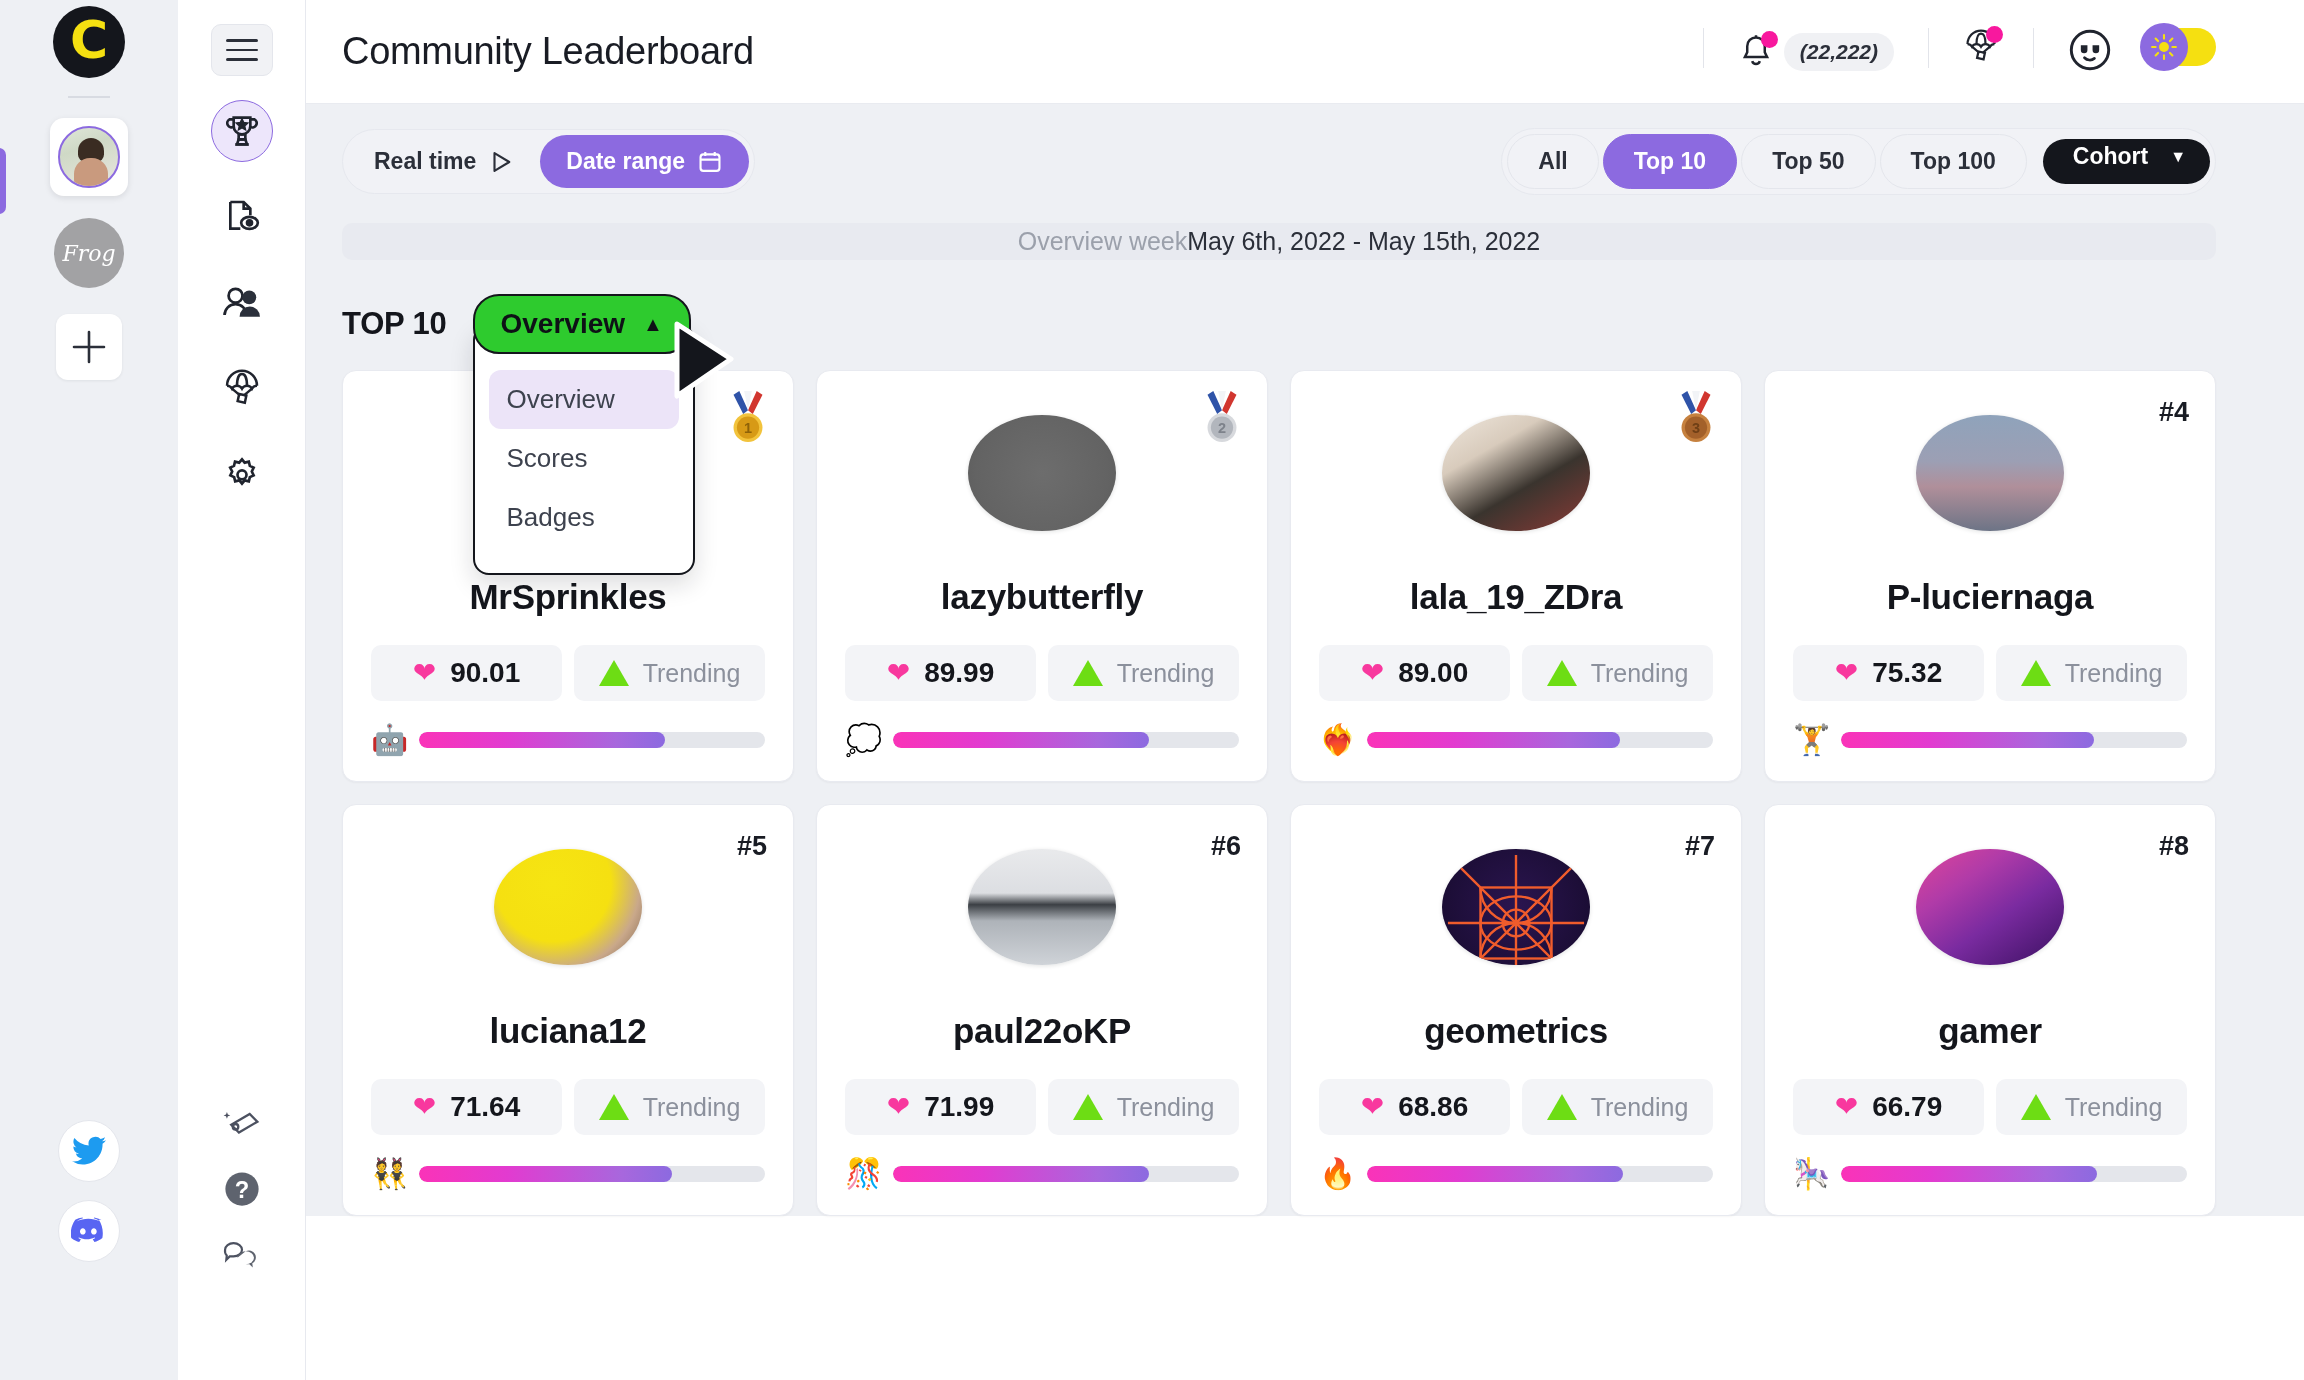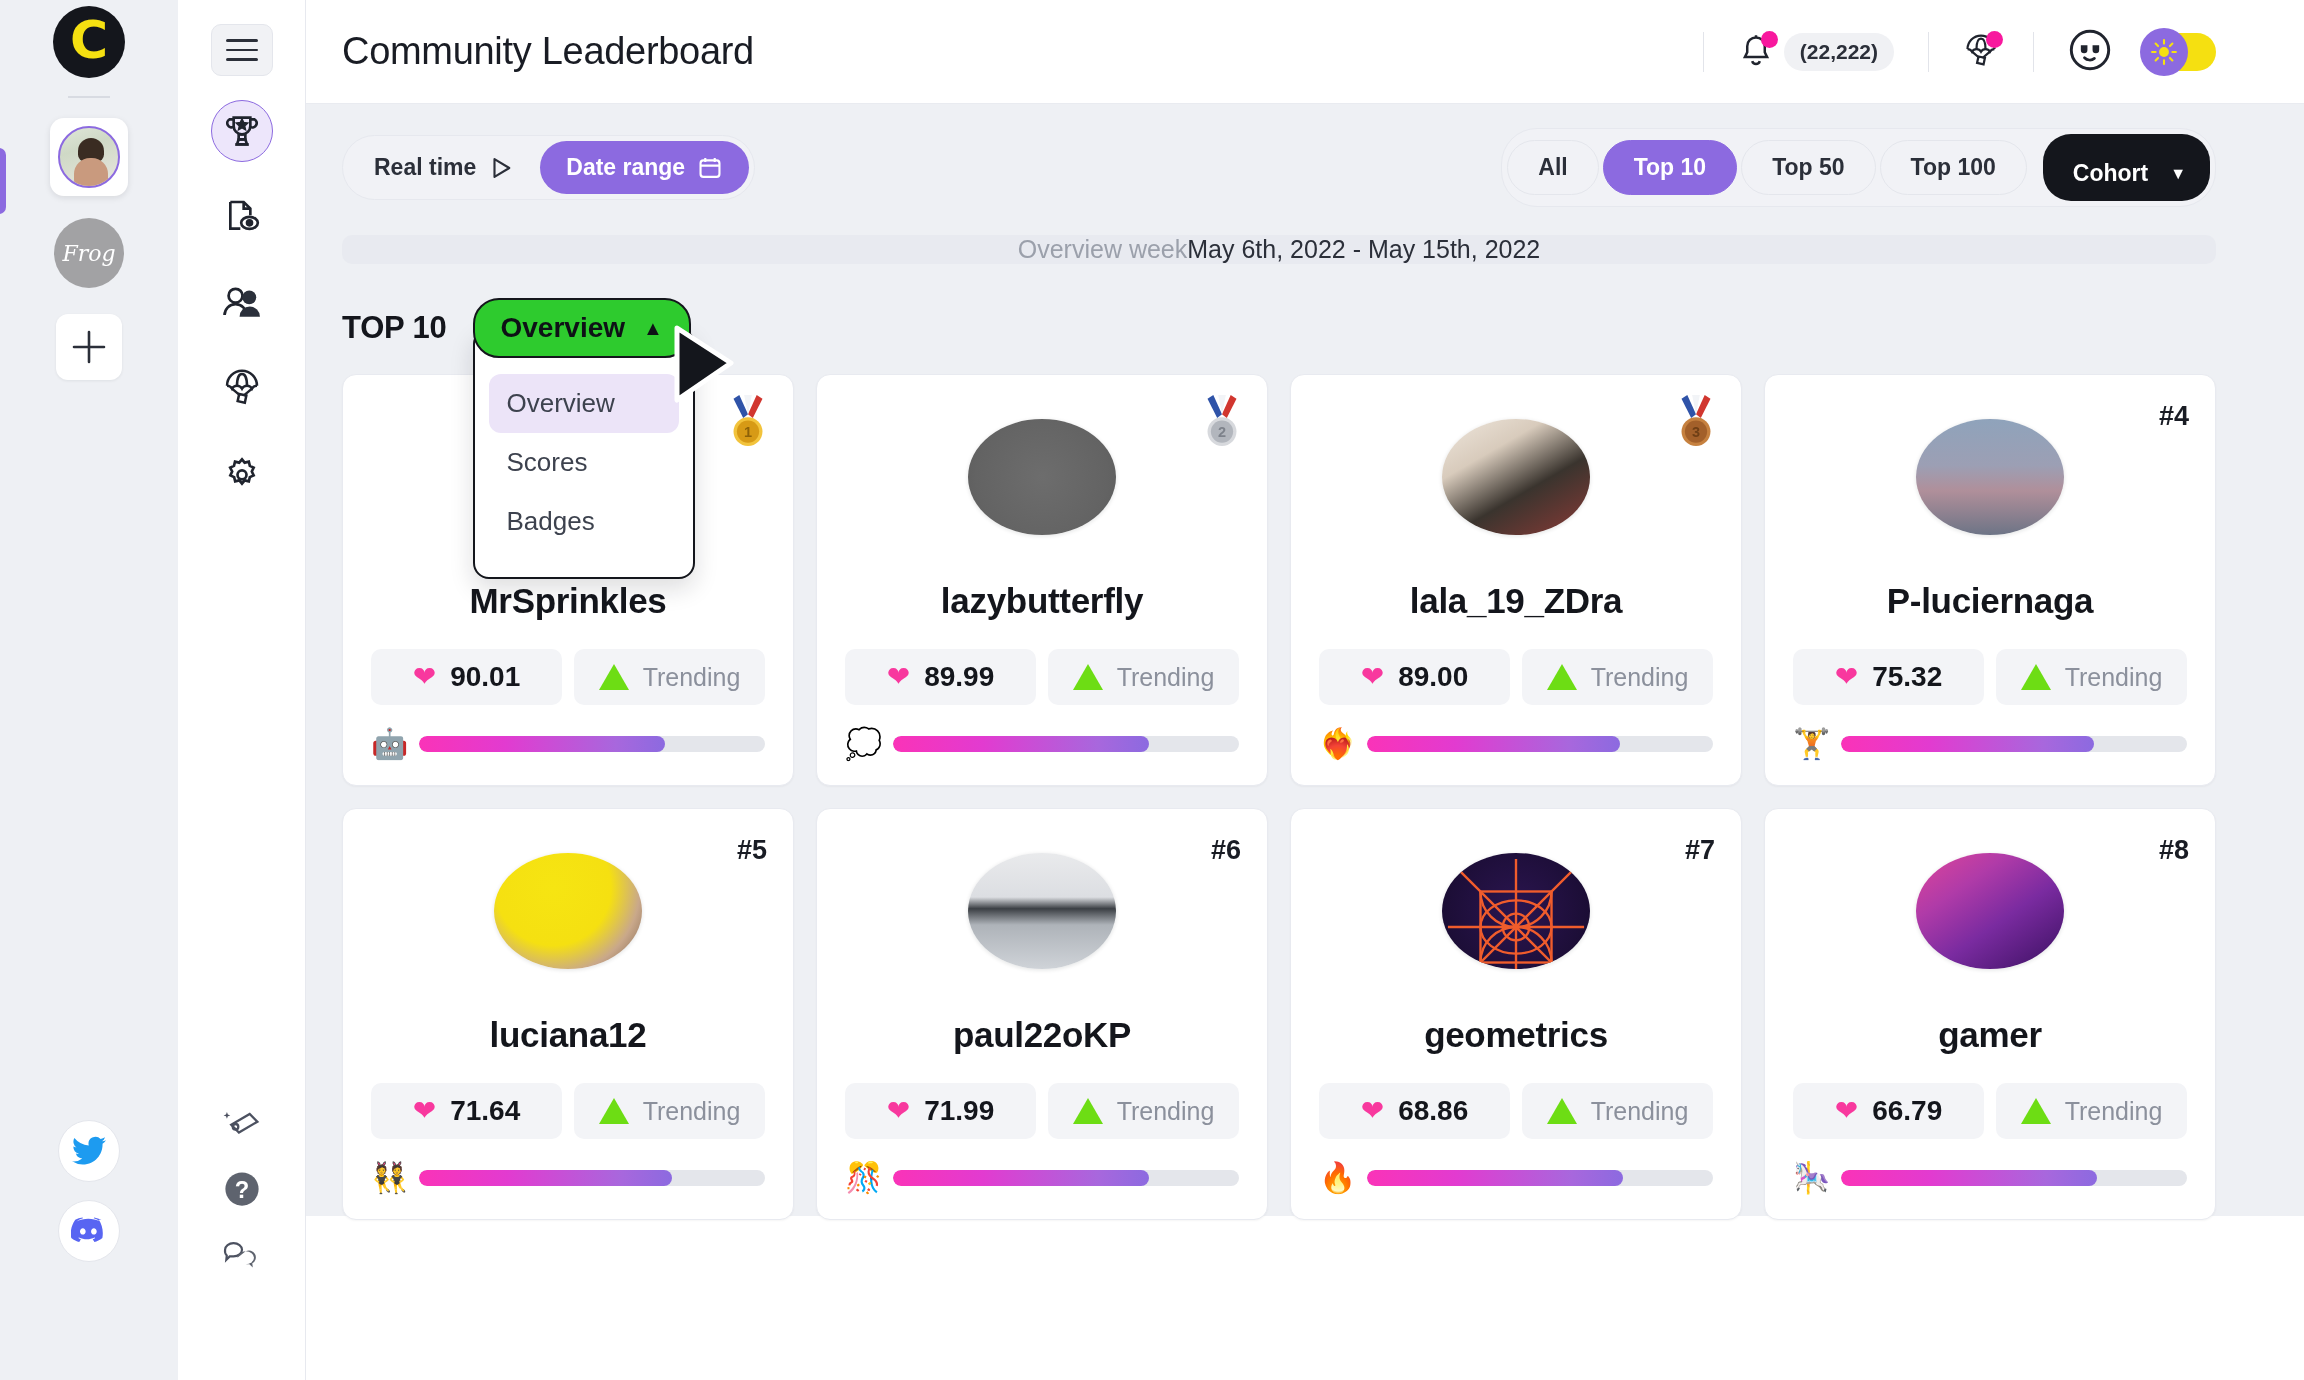--- a/index.html
+++ b/index.html
@@ -88,21 +88,21 @@
   .nav-bottom { position: absolute; bottom: 104px; display: flex; flex-direction: column; gap: 26px; align-items:center; }
 
   
   .main { flex: 1 1 auto; height: 1216px; display: flex; flex-direction: column; background:#eef0f4; min-width:0; }
 
   .topbar {
     height: 104px; background: #fff; display: flex; align-items: center;
     padding: 0 88px 0 36px; border-bottom: 1px solid #e9ebf0; flex: 0 0 104px;
   }
   .page-title { font-size: 38px; font-weight: 400; color: #191c24; letter-spacing: -.3px; }
-  .topbar-right { margin-left: auto; display: flex; align-items: center; gap: 12px; }
+  .topbar-right { margin-left: auto; display: flex; gap: 12px; font-style: italic; }
   .vsep { width: 1px; height: 40px; background: #e2e4ea; margin: 0 22px; }
   .bell-wrap { display: flex; align-items: center; gap: 10px; }
   .icon-dot { position: relative; display: inline-flex; }
   .icon-dot .dot {
     position: absolute; right: -4px; top: -2px; width: 17px; height: 17px;
     border-radius: 50%; background: #f8189e;
   }
   .count-pill {
     background: #f0f1f4; color: #2b2f39; font-weight: 700; font-size: 21px;
     padding: 7px 16px; border-radius: 20px;
@@ -129,21 +129,21 @@
   }
   .seg-btn.on { background: #8c6ae0; color: #fff; }
   .seg-right { margin-left: auto; display: inline-flex; align-items: center;
     background: #f1f2f6; border: 1.5px solid #e6e8ee; border-radius: 36px; padding: 5px; gap: 4px; }
   .pill {
     padding: 13px 30px; border-radius: 28px; font-size: 23px; font-weight: 700;
     color: #2b2f39; background: #f1f2f6; border: 1.5px solid #e4e6ec;
   }
   .pill.on { background: #8c6ae0; color: #fff; border-color: #8c6ae0; }
   .cohort {
-    margin-left: 12px; padding: 26px 24px 14px 30px; border-radius: 28px;
+    margin-left: 12px; padding: 4px 24px 14px 30px; border-radius: 28px;
     background: #14161c; color: #fff; font-size: 23px; font-weight: 700;
     display: inline-flex; align-items: center; gap: 22px;
   }
   .cohort .caret { font-size: 16px; }
 
   .weekbar {
     margin: 28px 88px 0 36px; height: 86px; background: #e8eaf0; border-radius: 10px;
     display: flex; align-items: center; justify-content: center;
     font-size: 25px; color: #9ba0ab;
   }

